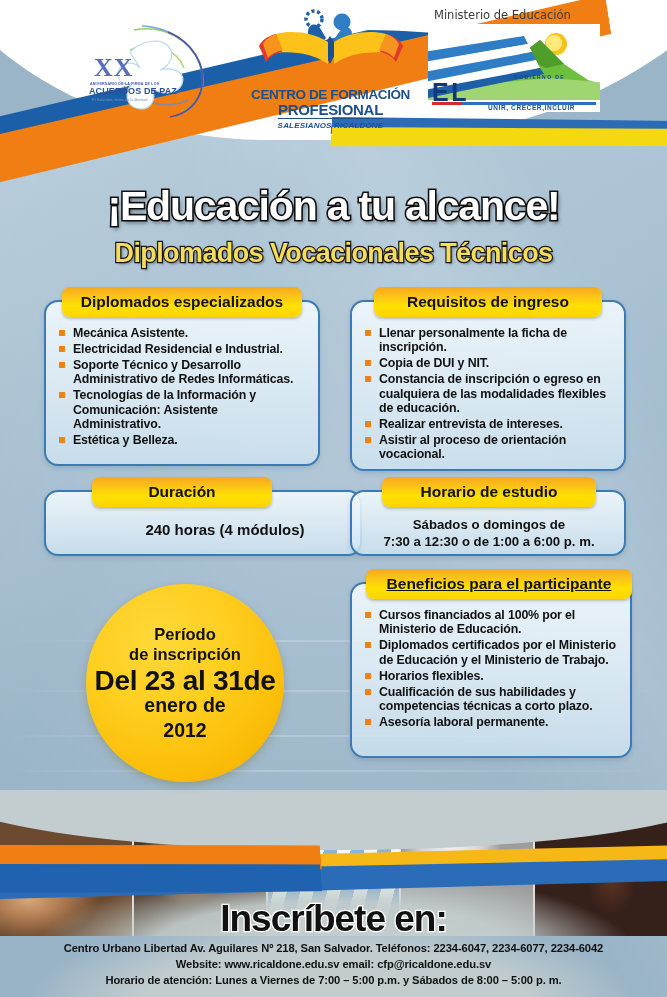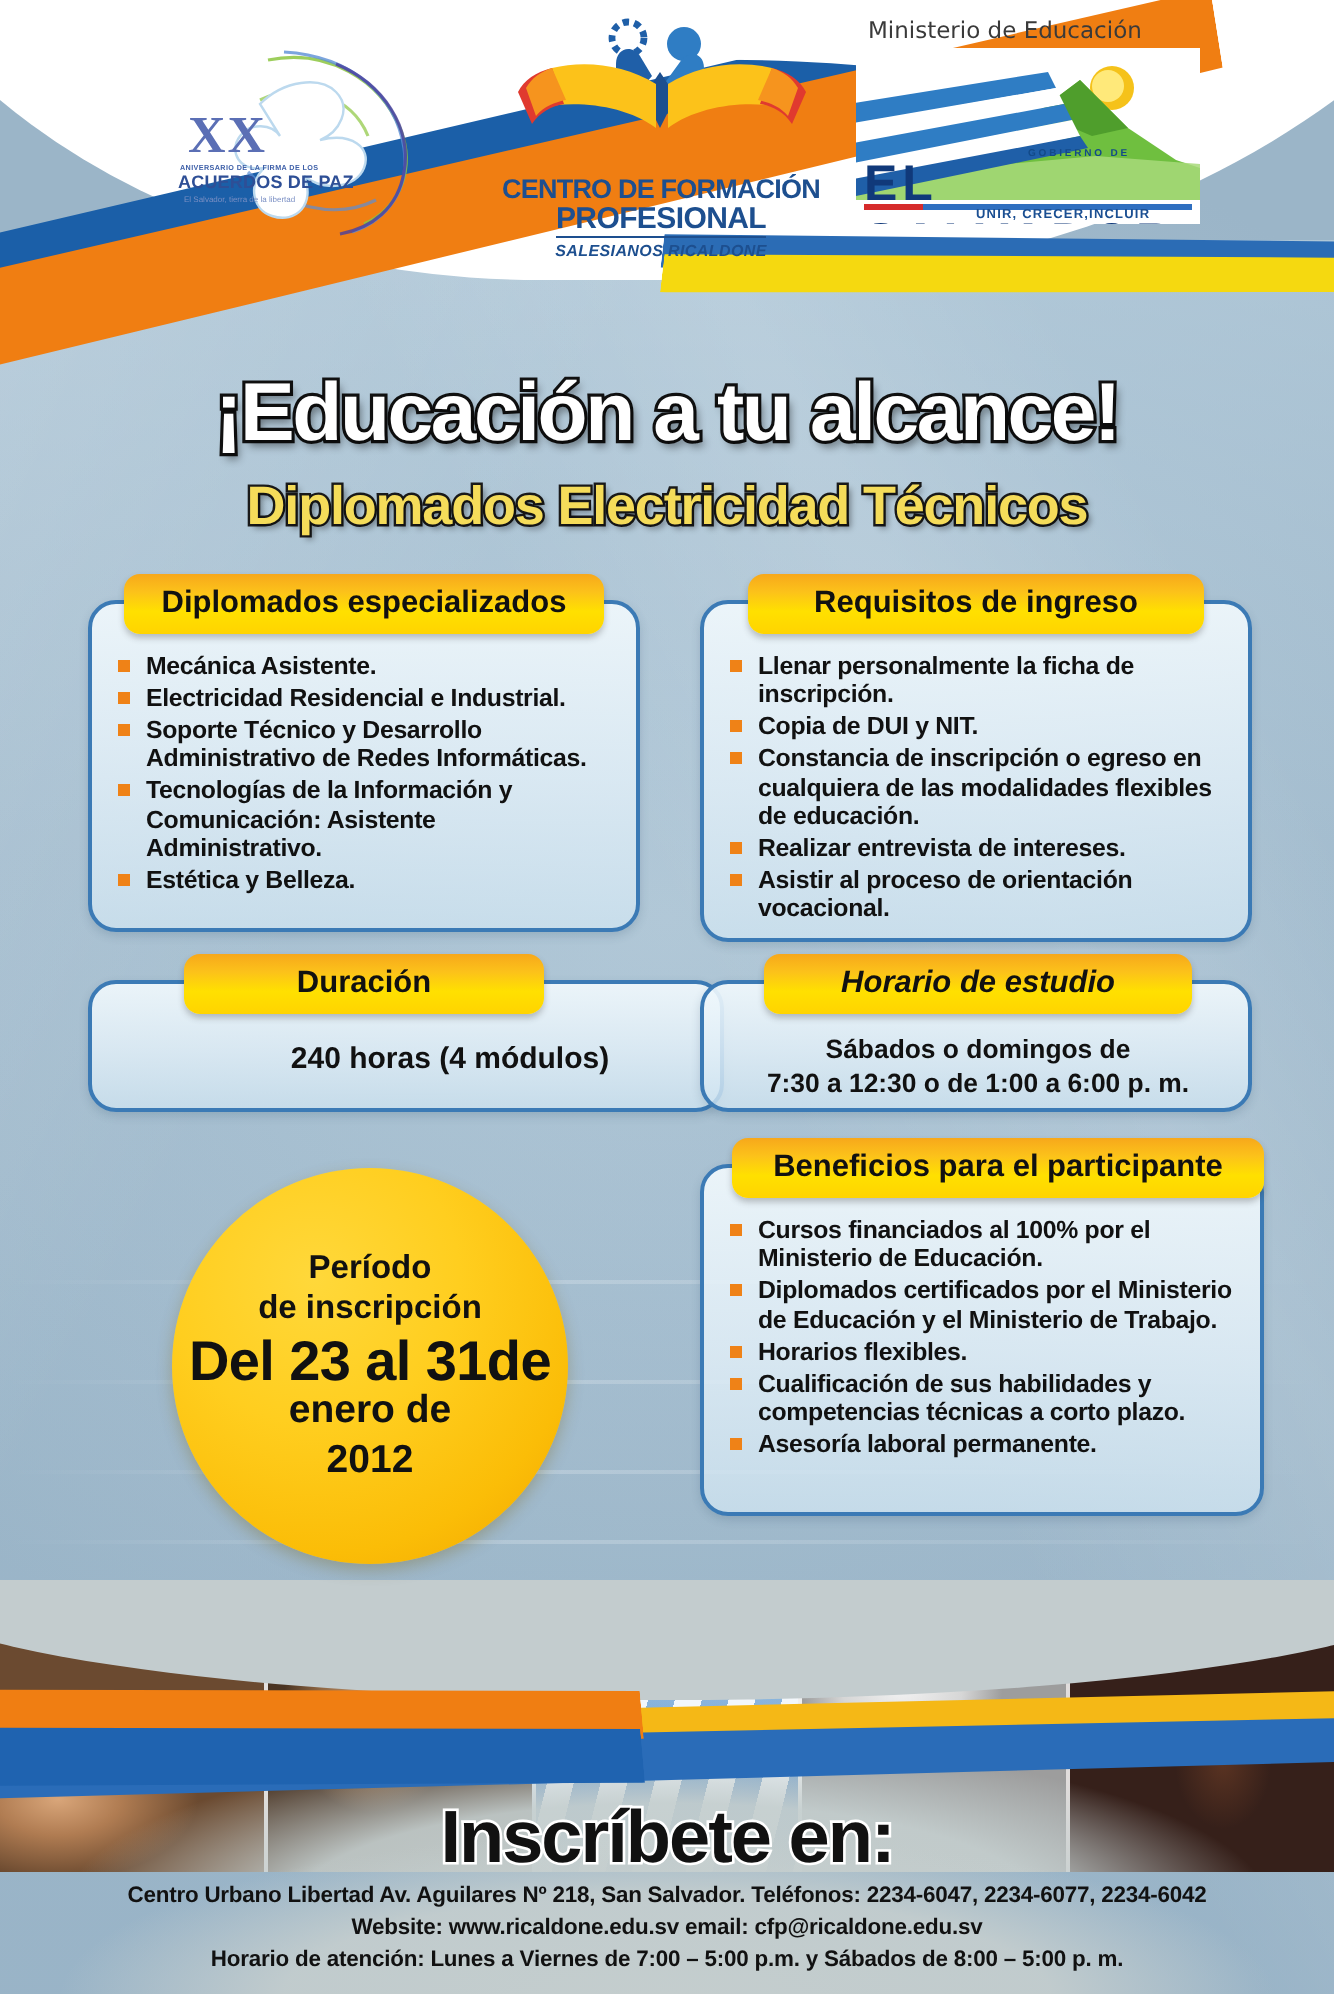--- a/index.html
+++ b/index.html
@@ -519,21 +519,21 @@
         </svg>
         <div class="es-gob">GOBIERNO DE</div>
         <div class="es-name">EL SALVADOR</div>
         <div class="es-bar"></div>
         <div class="es-motto">UNIR, CRECER,INCLUIR</div>
       </div>
     </div>
   </div>
 
   <div class="main-title">¡Educación a tu alcance!</div>
-  <div class="sub-title">Diplomados Electricidad Técnicos</div>
+  <div class="sub-title">Diplomados Vocacionales Técnicos</div>
 
   <div class="panel" style="left:44px; top:300px; width:272px; height:162px;">
     <div class="panel-head" style="left:16px; width:212px;">Diplomados especializados</div>
     <div class="panel-body">
       <ul class="blist">
         <li>Mecánica Asistente.</li>
         <li>Electricidad Residencial e Industrial.</li>
         <li>Soporte Técnico y Desarrollo Administrativo de Redes Informáticas.</li>
         <li>Tecnologías de la Información y Comunicación: Asistente Administrativo.</li>
         <li>Estética y Belleza.</li>
@@ -555,29 +555,29 @@
   </div>
 
   <div class="panel" style="left:44px; top:490px; width:272px; height:62px;padding-left:42px;">
     <div class="panel-head" style="left:46px; width:152px;">Duración</div>
     <div class="panel-body" style="padding-top:28px;">
       <div class="center-line">240 horas (4 módulos)</div>
     </div>
   </div>
 
   <div class="panel" style="left:350px; top:490px; width:272px; height:62px;">
-    <div class="panel-head" style="left:30px; width:186px;font-style:italic;">Horario de estudio</div>
+    <div class="panel-head" style="left:30px; width:186px;">Horario de estudio</div>
     <div class="panel-body" style="padding-top:24px;">
       <div class="center-line small">Sábados o domingos de</div>
       <div class="center-line small">7:30 a 12:30 o de 1:00 a 6:00 p. m.</div>
     </div>
   </div>
 
   <div class="panel" style="left:350px; top:582px; width:278px; height:172px;">
-    <div class="panel-head" style="left:14px; width:238px;">Beneficios para el participante</div>
+    <div class="panel-head" style="left:14px; width:238px;text-decoration:underline;">Beneficios para el participante</div>
     <div class="panel-body">
       <ul class="blist">
         <li>Cursos financiados al 100% por el Ministerio de Educación.</li>
         <li>Diplomados certificados por el Ministerio de Educación y el Ministerio de Trabajo.</li>
         <li>Horarios flexibles.</li>
         <li>Cualificación de sus habilidades y competencias técnicas a corto plazo.</li>
         <li>Asesoría laboral permanente.</li>
       </ul>
     </div>
   </div>

